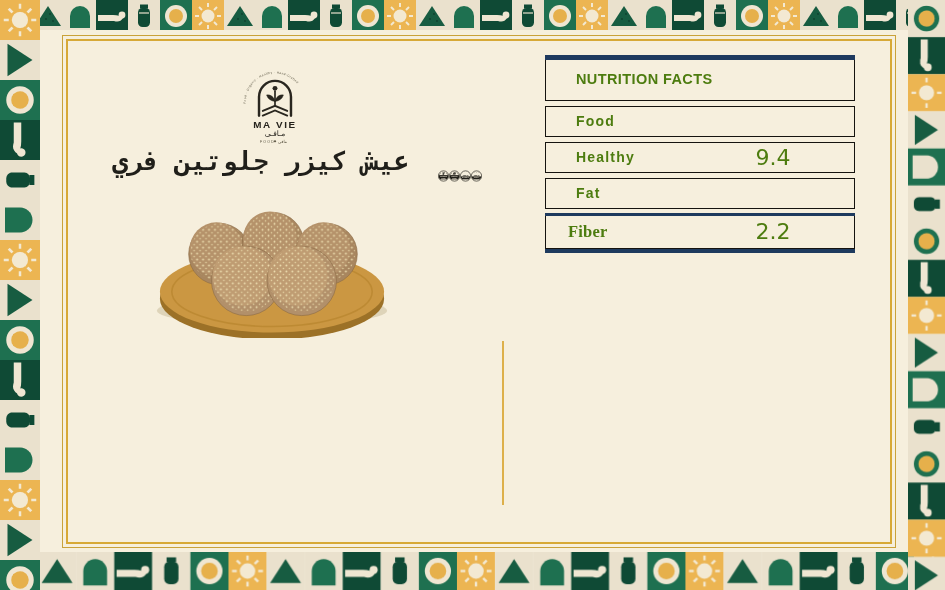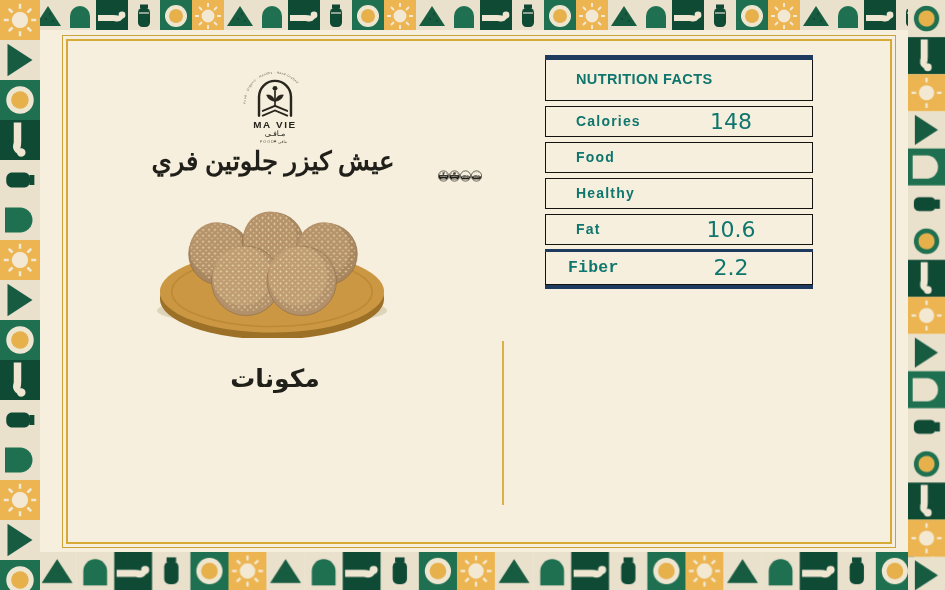--- a/index.html
+++ b/index.html
@@ -4,43 +4,43 @@
 <style>
   * { margin:0; padding:0; box-sizing:border-box; }
   body { background:#f6efdd; font-family:"Liberation Sans", sans-serif; }
   .stage { position:relative; width:945px; height:590px; background:#f6efdd; overflow:hidden; }
   .strip { position:absolute; z-index:1; display:block; }
   .frame-outer { position:absolute; z-index:2; left:62px; top:35px; right:49px; bottom:42px; border:1px solid #c9a23a; pointer-events:none; }
   .frame-inner { position:absolute; z-index:2; left:66px; top:39px; right:53px; bottom:46px; border:2.5px solid #d7a937; pointer-events:none; }
   .abs { position:absolute; z-index:3; }
   
   .logo { left:228px; top:56px; width:94px; height:92px; }
-  .title { left:78px; top:146px; width:390px; text-align:center;
-           font-family:Liberation Serif, serif; font-weight:700; font-size:26px; color:#201f1a; direction:rtl; }
+  .title { left:66px; top:146px; width:390px; text-align:center;
+           font-family:Liberation Mono, monospace; font-weight:700; font-size:26px; color:#201f1a; direction:rtl; }
   .bread { left:148px; top:198px; width:248px; height:140px; }
   .badges { left:438px; top:155px; width:44px; display:flex; flex-direction:row; }
   .badges svg { display:block; }
   .ingredients { left:80px; top:364px; width:390px; text-align:center; direction:rtl;
                  font-family:"DejaVu Sans", sans-serif; color:#201f1a; }
   .ingredients .hd { font-weight:700; font-size:25px; margin-bottom:16px; }
   .ingredients .ls { font-size:22px; }
   
   .vdivider { left:502px; top:341px; width:2px; height:164px; background:#ddb04a; }
   
-  .ntable { left:545px; top:55px; width:268px; color:#0f766e; }
+  .ntable { left:545px; top:55px; width:310px; color:#4d7c0f; }
   .n-topbar { height:5px; background:#1e3a5e; }
   .n-header { border:1.5px solid #15130f; border-top:none; padding:9px 10px 9px 30px;
               font-size:14.5px; font-weight:700; letter-spacing:.4px; line-height:1.5; }
   .n-row { margin-top:5px; border:1.5px solid #15130f; height:31px; display:flex; align-items:center; padding-left:30px; }
   .n-row .lbl { font-size:14px; font-weight:700; letter-spacing:1.2px; }
   .n-row .val { margin-left:auto; width:130px; margin-right:16px; text-align:center;
                 font-family:"DejaVu Sans", sans-serif; font-size:22px; }
   .n-navy { margin-top:4px; height:3px; background:#1e3a5e; }
   .n-row.fiber { margin-top:0; border-top:none; height:33px; padding-left:22px; }
-  .n-row.fiber .lbl { font-size:16.5px; letter-spacing:.2px; font-family:Liberation Mono, monospace; }
+  .n-row.fiber .lbl { font-size:16.5px; letter-spacing:.2px; font-family:Liberation Serif, serif; }
   .n-bottombar { height:4px; background:#1e3a5e; }
   
   .shelf { left:520px; top:362px; width:356px; text-align:center; direction:rtl;
            font-family:"DejaVu Sans", sans-serif; color:#201f1a; }
   .shelf .hd { font-weight:700; font-size:23px; margin-bottom:4px; }
   .shelf .ln { font-size:20.5px; line-height:1.33; }
 </style>
 </head>
 <body>
 
@@ -310,41 +310,36 @@
       <text x="22" y="31.8" text-anchor="middle" font-size="5.6" font-weight="700" fill="#f6efdd" letter-spacing="0.5">KETO</text>
     </svg>
   </div>
 
   <div class="abs ntable">
     <div class="n-topbar"></div>
     <div class="n-header">
       <div>NUTRITION FACTS</div>
     </div>
     <div class="n-row">
-      <span class="lbl">Calories</span>
-      <span class="val">148</span>
-    </div>
-    <div class="n-row">
       <span class="lbl">Food</span>
     </div>
     <div class="n-row">
       <span class="lbl">Healthy</span>
+      <span class="val">9.4</span>
     </div>
     <div class="n-row">
       <span class="lbl">Fat</span>
-      <span class="val">10.6</span>
     </div>
     <div class="n-navy"></div>
     <div class="n-row fiber">
       <span class="lbl">Fiber</span>
       <span class="val">2.2</span>
     </div>
     <div class="n-bottombar"></div>
   </div>
 
   <div class="abs ingredients">
-    <div class="hd">مكونات</div>
   </div>
 
   <div class="abs vdivider"></div>
 
 
 </div>
 
 </body></html>

